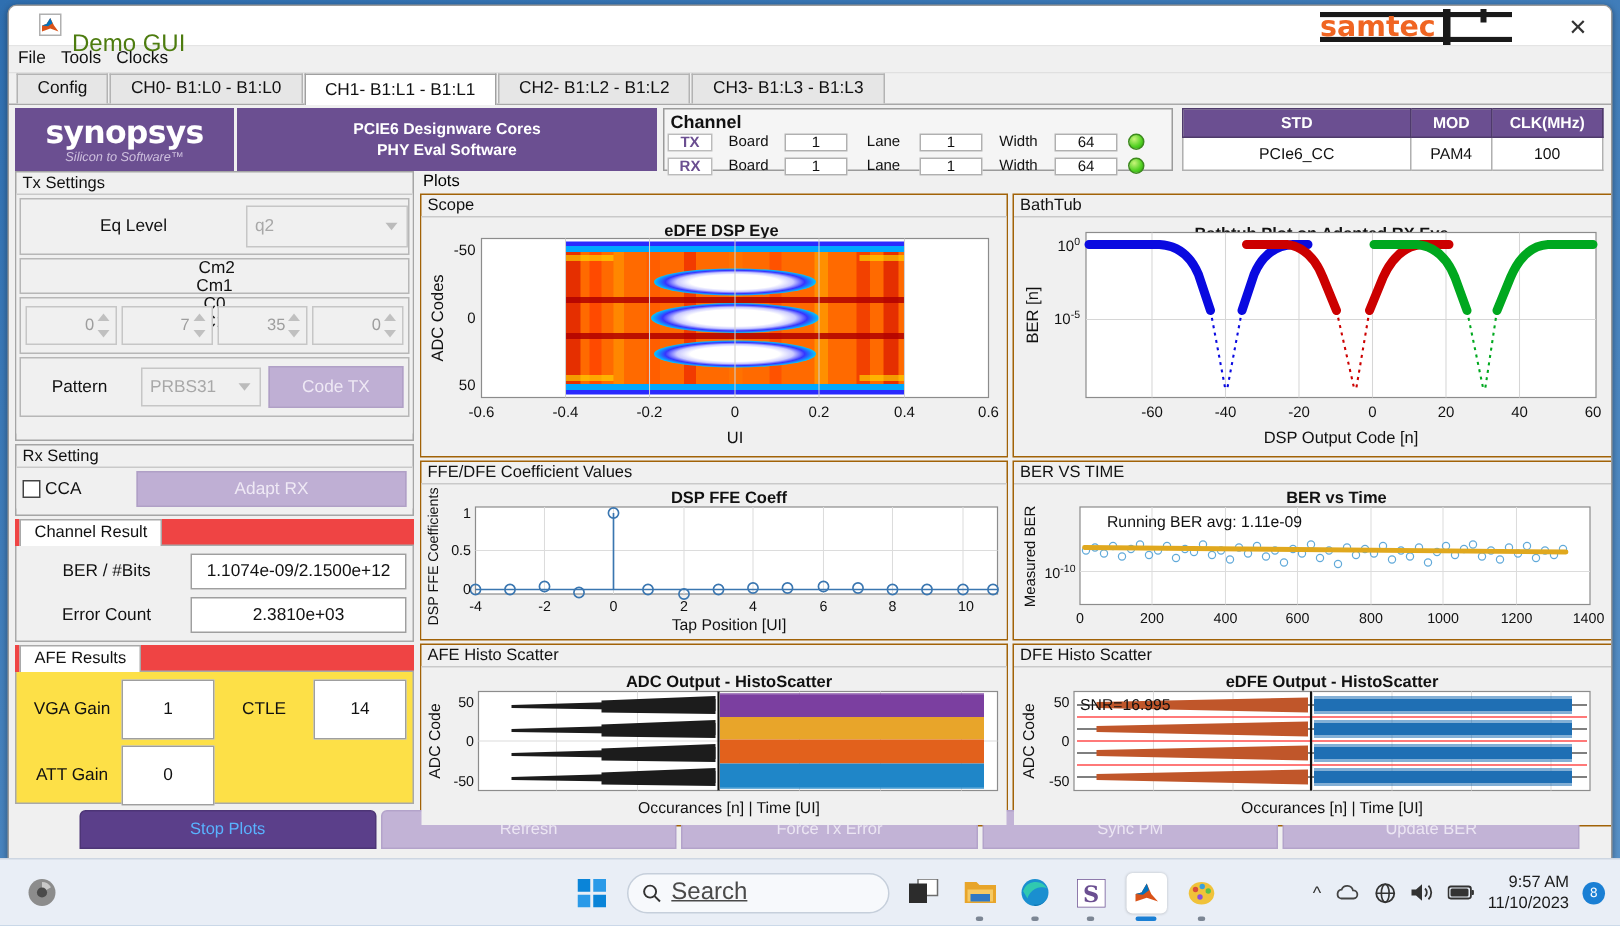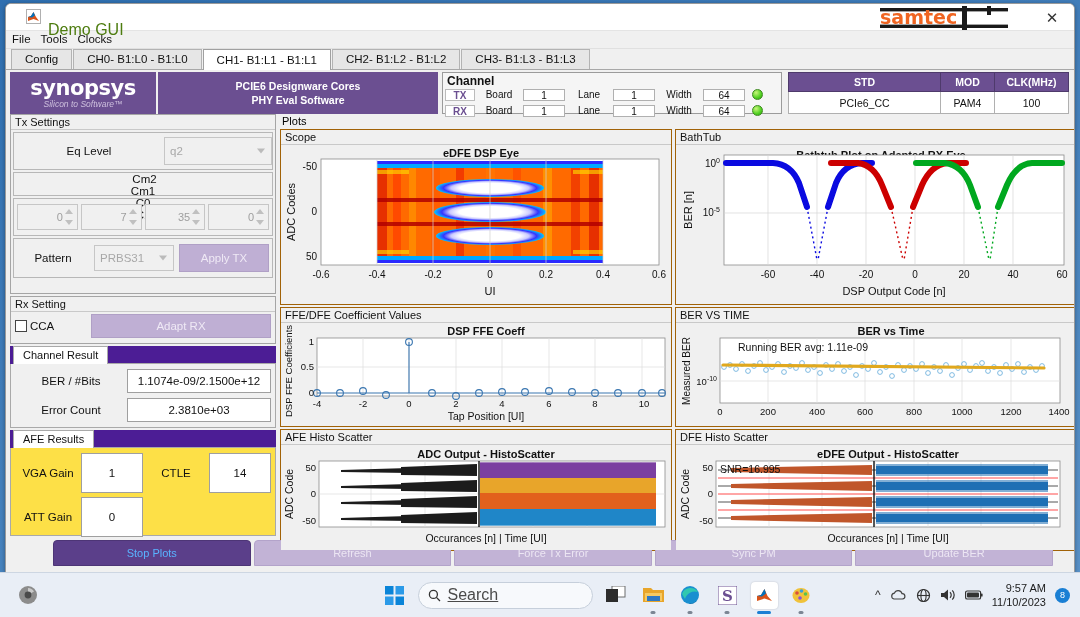--- a/index.html
+++ b/index.html
@@ -147,21 +147,21 @@
   .spin .dn { bottom:4px; border-top:5px solid #c0c0c0; }
 
   .btn-purple {
     background:#bfafd4; color:#efe9f5; border:1px solid #b0a0c6;
     display:flex; align-items:center; justify-content:center;
     font-size:11.5px; cursor:pointer;
   }
 
   .tabhead {
     display:flex; align-items:center; height:18px; padding-left:3px;
-    background:#4c1d95;
+    background:#ef4444;
   }
   .tabhead .t {
     background:#fff; border:1px solid #a9a9a9; border-bottom:none;
     font-size:11px; padding:1px 9px 1px 9px; color:#111; height:18px; line-height:15px;
   }
   .tabhead .filler { flex:1; border-bottom:1px solid #a9a9a9; height:18px; }
 
   .field {
     background:#fff; border:1px solid #9f9f9f;
     display:flex; align-items:center; justify-content:center;
@@ -351,21 +351,21 @@
                 <span class="dn"></span>
             </div>
           </div>
 
           <div class="group" style="height:40px; display:flex; align-items:center; padding:0 3px; gap:5px;">
             <div class="lbl" style="width:72px; text-align:center;">Pattern</div>
             <div class="combo" style="width:80px; height:26px;">
               <span>PRBS31</span>
               <span class="caret"></span>
             </div>
-            <div class="btn-purple" style="flex:1; height:28px;">Apply TX</div>
+            <div class="btn-purple" style="flex:1; height:28px;">Code TX</div>
           </div>
         </div>
       </div>
 
       <div class="panel" style="height:48px;">
         <div class="panel-title">Rx Setting</div>
         <div class="panel-body" style="height:28px; display:flex; align-items:center; padding:0 4px; gap:6px;">
           <div style="display:flex; align-items:center; width:70px;">
             <span class="chk"></span>
             <span class="lbl">CCA</span>

